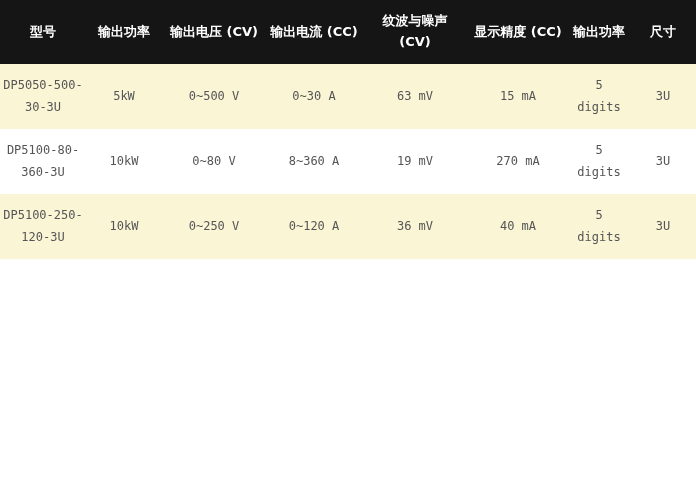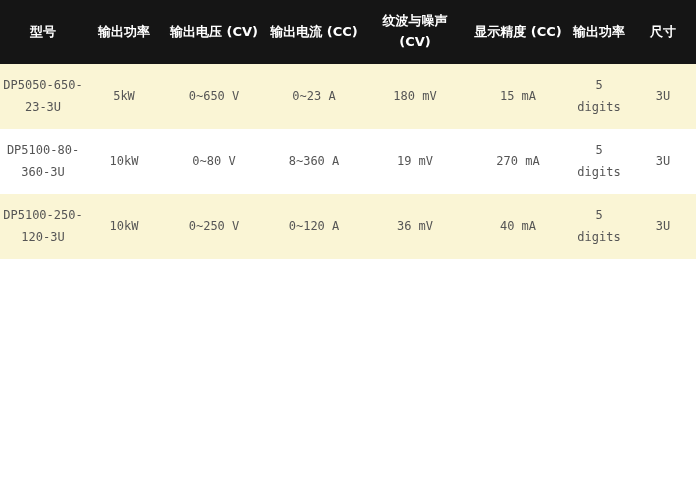--- a/index.html
+++ b/index.html
@@ -64,25 +64,25 @@
         <th>输出电压 (CV)</th>
         <th>输出电流 (CC)</th>
         <th>纹波与噪声 (CV)</th>
         <th>显示精度 (CC)</th>
         <th>输出功率</th>
         <th>尺寸</th>
       </tr>
   </thead>
   <tbody>
       <tr>
-        <td>DP5050-650-23-3U</td>
+        <td>DP5050-500-30-3U</td>
         <td>5kW</td>
-        <td>0~650 V</td>
-        <td>0~23 A</td>
-        <td>180 mV</td>
+        <td>0~500 V</td>
+        <td>0~30 A</td>
+        <td>63 mV</td>
         <td>15 mA</td>
         <td>5 digits</td>
         <td>3U</td>
       </tr>
       <tr>
         <td>DP5100-80-360-3U</td>
         <td>10kW</td>
         <td>0~80 V</td>
         <td>8~360 A</td>
         <td>19 mV</td>

